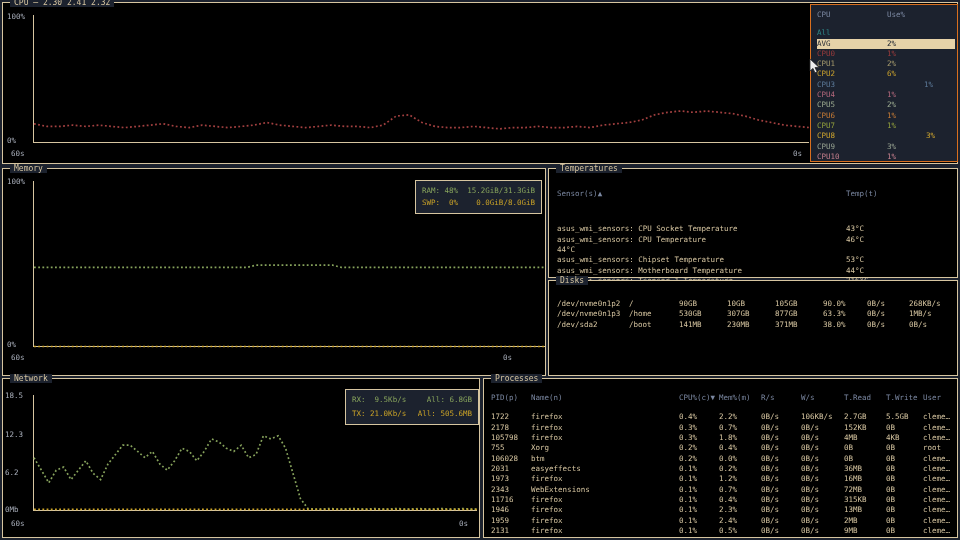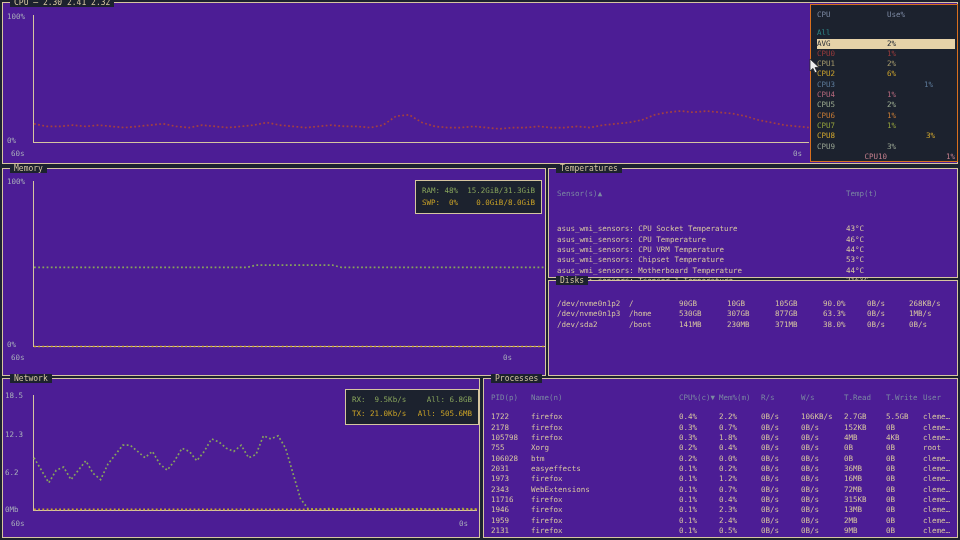--- a/index.html
+++ b/index.html
@@ -1,19 +1,19 @@
 <!DOCTYPE html>
 <html><head>
 <meta charset="utf-8">
 <style>
   *{box-sizing:border-box;margin:0;padding:0}
   html,body{background:#12151c}
   .screen{position:relative;width:960px;height:540px;background:#1c222e;overflow:hidden;
     font-family:"DejaVu Sans Mono","Liberation Mono",monospace;font-size:7.5px;color:#d6c5a0}
-  .panel{position:absolute;border:1px solid #d6c5a0;background:#4c1d95}
+  .panel{position:absolute;border:1px solid #d6c5a0;background:#000000}
   .panel-title{position:absolute;top:-5px;left:7px;background:#1c222e;padding:0 4px;
     font-size:8px;line-height:9px;color:#d6c5a0;white-space:pre;z-index:3}
   .chart{position:absolute;border-left:1px solid #d6c5a0;border-bottom:1px solid #d6c5a0}
   .chart svg{position:absolute;left:0;top:0;overflow:visible}
   .axis-label{position:absolute;color:#a8aeba;white-space:pre;z-index:2}
   .y-num{}
   .legendbox{position:absolute;border:1px solid #d6c5a0;background:#1c222e;z-index:4;
     display:flex;flex-direction:column;justify-content:space-evenly;padding:3px 6px}
   .legendrow{display:flex;white-space:pre;line-height:12px}
   .ml-auto{margin-left:auto}
@@ -83,21 +83,21 @@
         <div class="trow" style="color: rgb(155, 59, 59);"><span class="cell">CPU0</span><span class="cell">1%</span></div>
         <div class="trow" style="color: rgb(165, 154, 108);"><span class="cell">CPU1</span><span class="cell">2%</span></div>
         <div class="trow" style="color: rgb(200, 160, 44);"><span class="cell">CPU2</span><span class="cell">6%</span></div>
         <div class="trow" style="color: rgb(92, 122, 153); gap: 37px;"><span class="cell">CPU3</span><span class="cell">1%</span></div>
         <div class="trow" style="color: rgb(180, 104, 124);"><span class="cell">CPU4</span><span class="cell">1%</span></div>
         <div class="trow" style="color: rgb(156, 171, 144);"><span class="cell">CPU5</span><span class="cell">2%</span></div>
         <div class="trow" style="color: rgb(200, 124, 53);"><span class="cell">CPU6</span><span class="cell">1%</span></div>
         <div class="trow" style="color: rgb(147, 160, 60);"><span class="cell">CPU7</span><span class="cell">1%</span></div>
         <div class="trow" style="color: rgb(207, 166, 46); gap: 39px;"><span class="cell">CPU8</span><span class="cell">3%</span></div>
         <div class="trow" style="color: rgb(151, 163, 145);"><span class="cell">CPU9</span><span class="cell">3%</span></div>
-        <div class="trow" style="color: rgb(197, 127, 141); text-align: right;"><span class="cell">CPU10</span><span class="cell">1%</span></div>
+        <div class="trow" style="color: rgb(197, 127, 141);"><span class="cell">CPU10</span><span class="cell">1%</span></div>
       </div>
   </div>
 
   <div class="panel" style="left:2px;top:168px;width:544px;height:208px">
     <span class="panel-title">Memory</span>
     <span class="axis-label y-num" style="left:4px;top:8px;width:24px">100%</span>
     <span class="axis-label y-num" style="left:4px;top:171px;width:24px">0%</span>
     <div class="chart" style="left:30px;top:12px;width:512px;height:166px">
       <svg width="512" height="166">
           <polyline points="0.0,86.3 8.5,86.3 17.1,86.3 25.6,86.3 34.1,86.3 42.7,86.3 51.2,86.3 59.7,86.3 68.3,86.3 76.8,86.3 85.3,86.3 93.9,86.3 102.4,86.3 110.9,86.3 119.5,86.3 128.0,86.3 136.5,86.3 145.1,86.3 153.6,86.3 162.1,86.3 170.7,86.3 179.2,86.3 187.7,86.3 196.3,86.3 204.8,86.3 213.3,86.3 221.9,84.2 230.4,84.2 238.9,84.2 247.5,84.2 256.0,84.2 264.5,84.2 273.1,84.2 281.6,84.2 290.1,84.2 298.7,84.2 307.2,86.3 315.7,86.3 324.3,86.3 332.8,86.3 341.3,86.3 349.9,86.3 358.4,86.3 366.9,86.3 375.5,86.3 384.0,86.3 392.5,86.3 401.1,86.3 409.6,86.3 418.1,86.3 426.7,86.3 435.2,86.3 443.7,86.3 452.3,86.3 460.8,86.3 469.3,86.3 477.9,86.3 486.4,86.3 494.9,86.3 503.5,86.3 512.0,86.3" fill="none" stroke="#87a35c" stroke-width="1.7" stroke-dasharray="1.8 2.4"></polyline>
@@ -117,21 +117,21 @@
       </div>
     </div>
   </div>
 
   <div class="panel" style="left:548px;top:168px;width:410px;height:110px">
     <span class="panel-title">Temperatures</span>
     <div class="tbl temps-tbl" style="left:8px;top:20px;right:4px">
         <div class="trow header"><span class="cell">Sensor(s)▲</span><span class="cell">Temp(t)</span></div>
         <div class="trow"><span class="cell">asus_wmi_sensors: CPU Socket Temperature</span><span class="cell">43°C</span></div>
         <div class="trow"><span class="cell">asus_wmi_sensors: CPU Temperature</span><span class="cell">46°C</span></div>
-        <div class="trow"><span class="cell">asus_wmi_sensors: CPU VRM Temperature</span><span class="cell">44°C</span></div>
+        <div class="trow"><span class="cell">44°C</span></div>
         <div class="trow"><span class="cell">asus_wmi_sensors: Chipset Temperature</span><span class="cell">53°C</span></div>
         <div class="trow"><span class="cell">asus_wmi_sensors: Motherboard Temperature</span><span class="cell">44°C</span></div>
         <div class="trow"><span class="cell">asus_wmi_sensors: Tsensor 1 Temperature</span><span class="cell">216°C</span></div>
         <div class="trow"><span class="cell">card0 (amdgpu): edge</span><span class="cell">45°C</span></div>
       </div>
   </div>
 
   <div class="panel" style="left:548px;top:280px;width:410px;height:96px">
     <span class="panel-title">Disks</span>
     <div class="tbl disks-tbl" style="left:8px;top:18px;right:4px">

